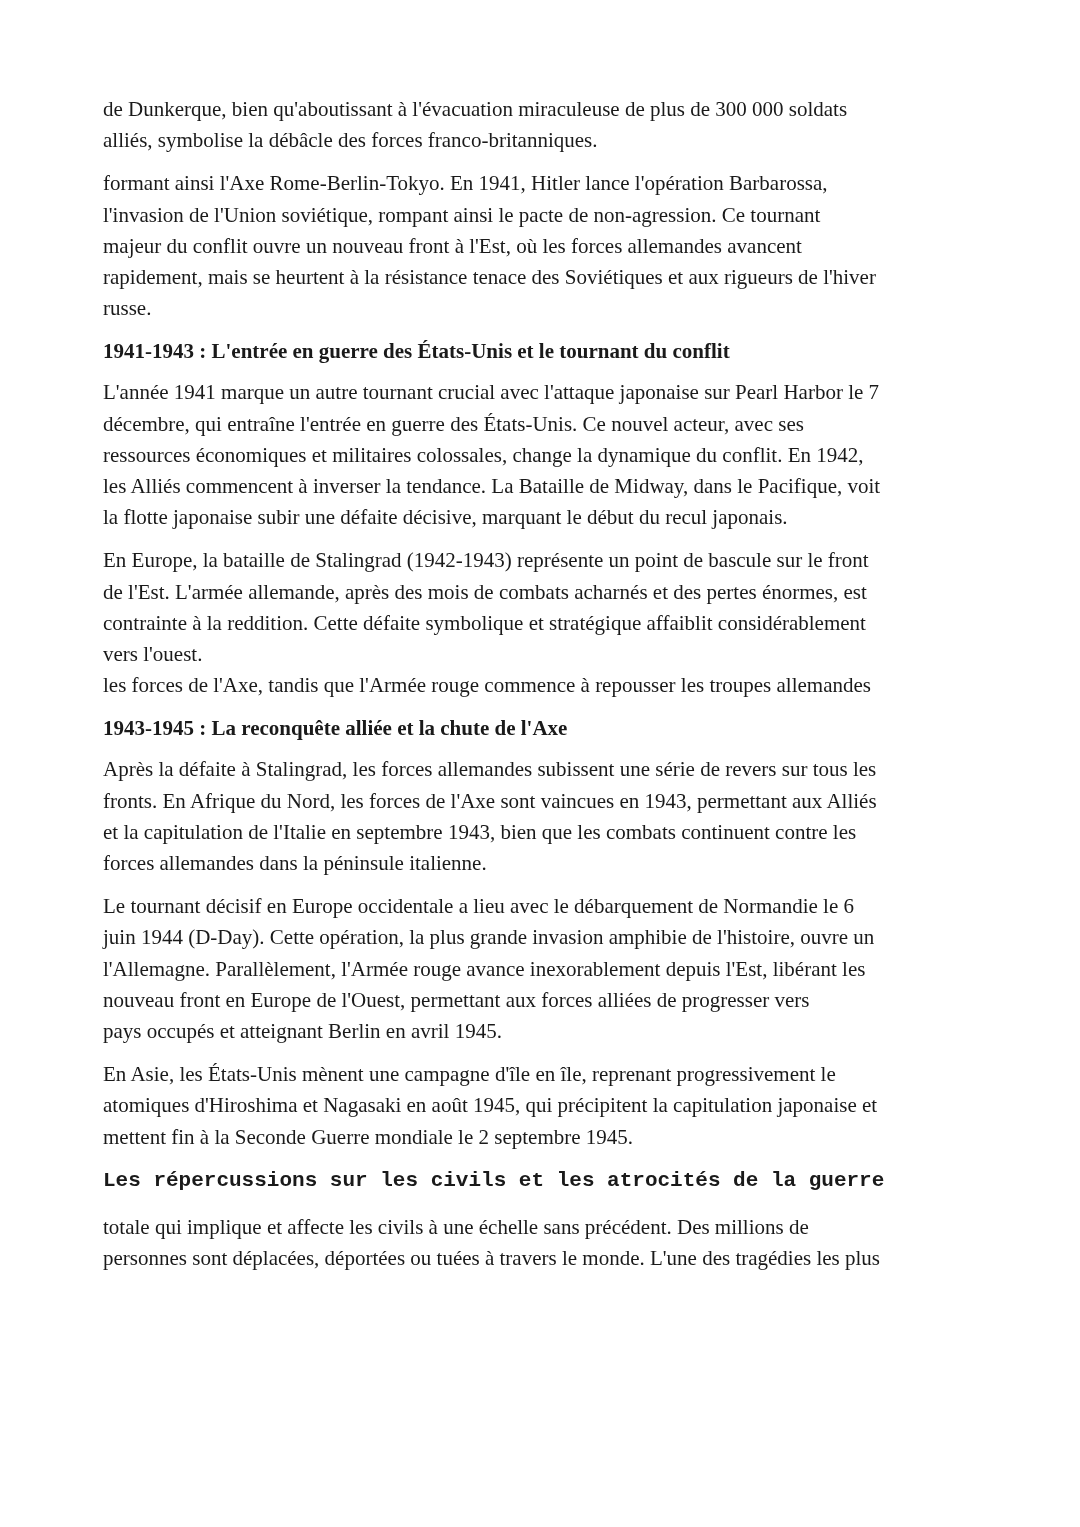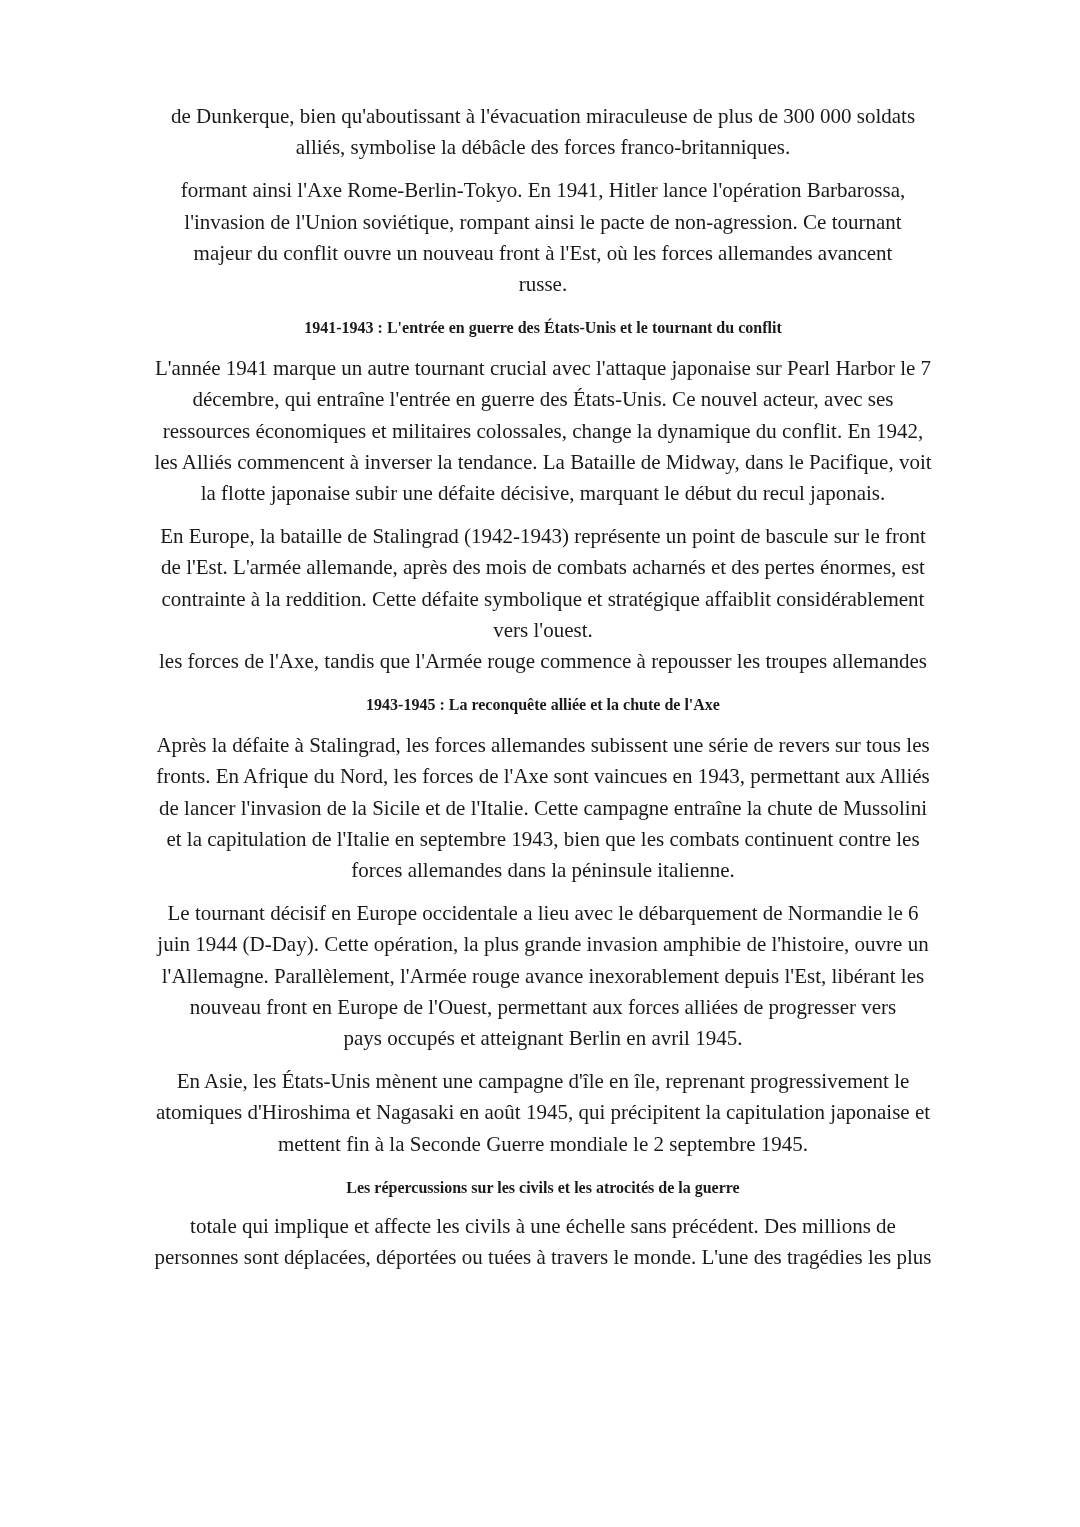--- a/index.html
+++ b/index.html
@@ -1,34 +1,35 @@
 <!DOCTYPE html>
 <html><head>
 <meta charset="utf-8">
 <style>
   html, body { margin: 0; padding: 0; background: #ffffff; }
   body { width: 1080px; height: 1527px; position: relative; overflow: hidden;
          font-family: "Liberation Serif", "DejaVu Serif", serif; color: #1a1a1a; }
-  .page { position: absolute; left: 103px; top: 101px; width: 880px; text-align: center; }
+  .page { position: absolute; left: 103px; top: 94px; width: 880px; }
   .para { margin: 0 0 12px 0; font-size: 21px; line-height: 31.2px; }
   .para .line { display: block; white-space: nowrap; }
-  .heading { margin: 0 0 10px 0; font-size: 16px; line-height: 31px; font-weight: bold; white-space: nowrap; }
+  .heading { margin: 0 0 10px 0; font-size: 21px; line-height: 31px; font-weight: bold; white-space: nowrap; }
 </style>
 </head>
 <body>
 
 <div class="page">
   <p class="para">
     <span class="line">de Dunkerque, bien qu'aboutissant à l'évacuation miraculeuse de plus de 300 000 soldats</span>
     <span class="line">alliés, symbolise la débâcle des forces franco-britanniques.</span>
   </p>
   <p class="para">
     <span class="line">formant ainsi l'Axe Rome-Berlin-Tokyo. En 1941, Hitler lance l'opération Barbarossa,</span>
     <span class="line">l'invasion de l'Union soviétique, rompant ainsi le pacte de non-agression. Ce tournant</span>
     <span class="line">majeur du conflit ouvre un nouveau front à l'Est, où les forces allemandes avancent</span>
+    <span class="line">rapidement, mais se heurtent à la résistance tenace des Soviétiques et aux rigueurs de l'hiver</span>
     <span class="line">russe.</span>
   </p>
   <h3 class="heading">1941-1943 : L'entrée en guerre des États-Unis et le tournant du conflit</h3>
   <p class="para">
     <span class="line">L'année 1941 marque un autre tournant crucial avec l'attaque japonaise sur Pearl Harbor le 7</span>
     <span class="line">décembre, qui entraîne l'entrée en guerre des États-Unis. Ce nouvel acteur, avec ses</span>
     <span class="line">ressources économiques et militaires colossales, change la dynamique du conflit. En 1942,</span>
     <span class="line">les Alliés commencent à inverser la tendance. La Bataille de Midway, dans le Pacifique, voit</span>
     <span class="line">la flotte japonaise subir une défaite décisive, marquant le début du recul japonais.</span>
   </p>
@@ -36,34 +37,33 @@
     <span class="line">En Europe, la bataille de Stalingrad (1942-1943) représente un point de bascule sur le front</span>
     <span class="line">de l'Est. L'armée allemande, après des mois de combats acharnés et des pertes énormes, est</span>
     <span class="line">contrainte à la reddition. Cette défaite symbolique et stratégique affaiblit considérablement</span>
     <span class="line">vers l'ouest.</span>
     <span class="line">les forces de l'Axe, tandis que l'Armée rouge commence à repousser les troupes allemandes</span>
   </p>
   <h3 class="heading">1943-1945 : La reconquête alliée et la chute de l'Axe</h3>
   <p class="para">
     <span class="line">Après la défaite à Stalingrad, les forces allemandes subissent une série de revers sur tous les</span>
     <span class="line">fronts. En Afrique du Nord, les forces de l'Axe sont vaincues en 1943, permettant aux Alliés</span>
-    <span class="line">de lancer l'invasion de la Sicile et de l'Italie. Cette campagne entraîne la chute de Mussolini</span>
     <span class="line">et la capitulation de l'Italie en septembre 1943, bien que les combats continuent contre les</span>
     <span class="line">forces allemandes dans la péninsule italienne.</span>
   </p>
   <p class="para">
     <span class="line">Le tournant décisif en Europe occidentale a lieu avec le débarquement de Normandie le 6</span>
     <span class="line">juin 1944 (D-Day). Cette opération, la plus grande invasion amphibie de l'histoire, ouvre un</span>
     <span class="line">l'Allemagne. Parallèlement, l'Armée rouge avance inexorablement depuis l'Est, libérant les</span>
     <span class="line">nouveau front en Europe de l'Ouest, permettant aux forces alliées de progresser vers</span>
     <span class="line">pays occupés et atteignant Berlin en avril 1945.</span>
   </p>
   <p class="para">
     <span class="line">En Asie, les États-Unis mènent une campagne d'île en île, reprenant progressivement le</span>
     <span class="line">atomiques d'Hiroshima et Nagasaki en août 1945, qui précipitent la capitulation japonaise et</span>
     <span class="line">mettent fin à la Seconde Guerre mondiale le 2 septembre 1945.</span>
   </p>
-  <h3 class="heading" style="margin-bottom:8px;">Les répercussions sur les civils et les atrocités de la guerre</h3>
+  <h3 class="heading" style="margin-bottom:16px;font-family:Liberation Mono, monospace;">Les répercussions sur les civils et les atrocités de la guerre</h3>
   <p class="para">
     <span class="line">totale qui implique et affecte les civils à une échelle sans précédent. Des millions de</span>
     <span class="line">personnes sont déplacées, déportées ou tuées à travers le monde. L'une des tragédies les plus</span>
   </p>
 </div>
 
 </body></html>

